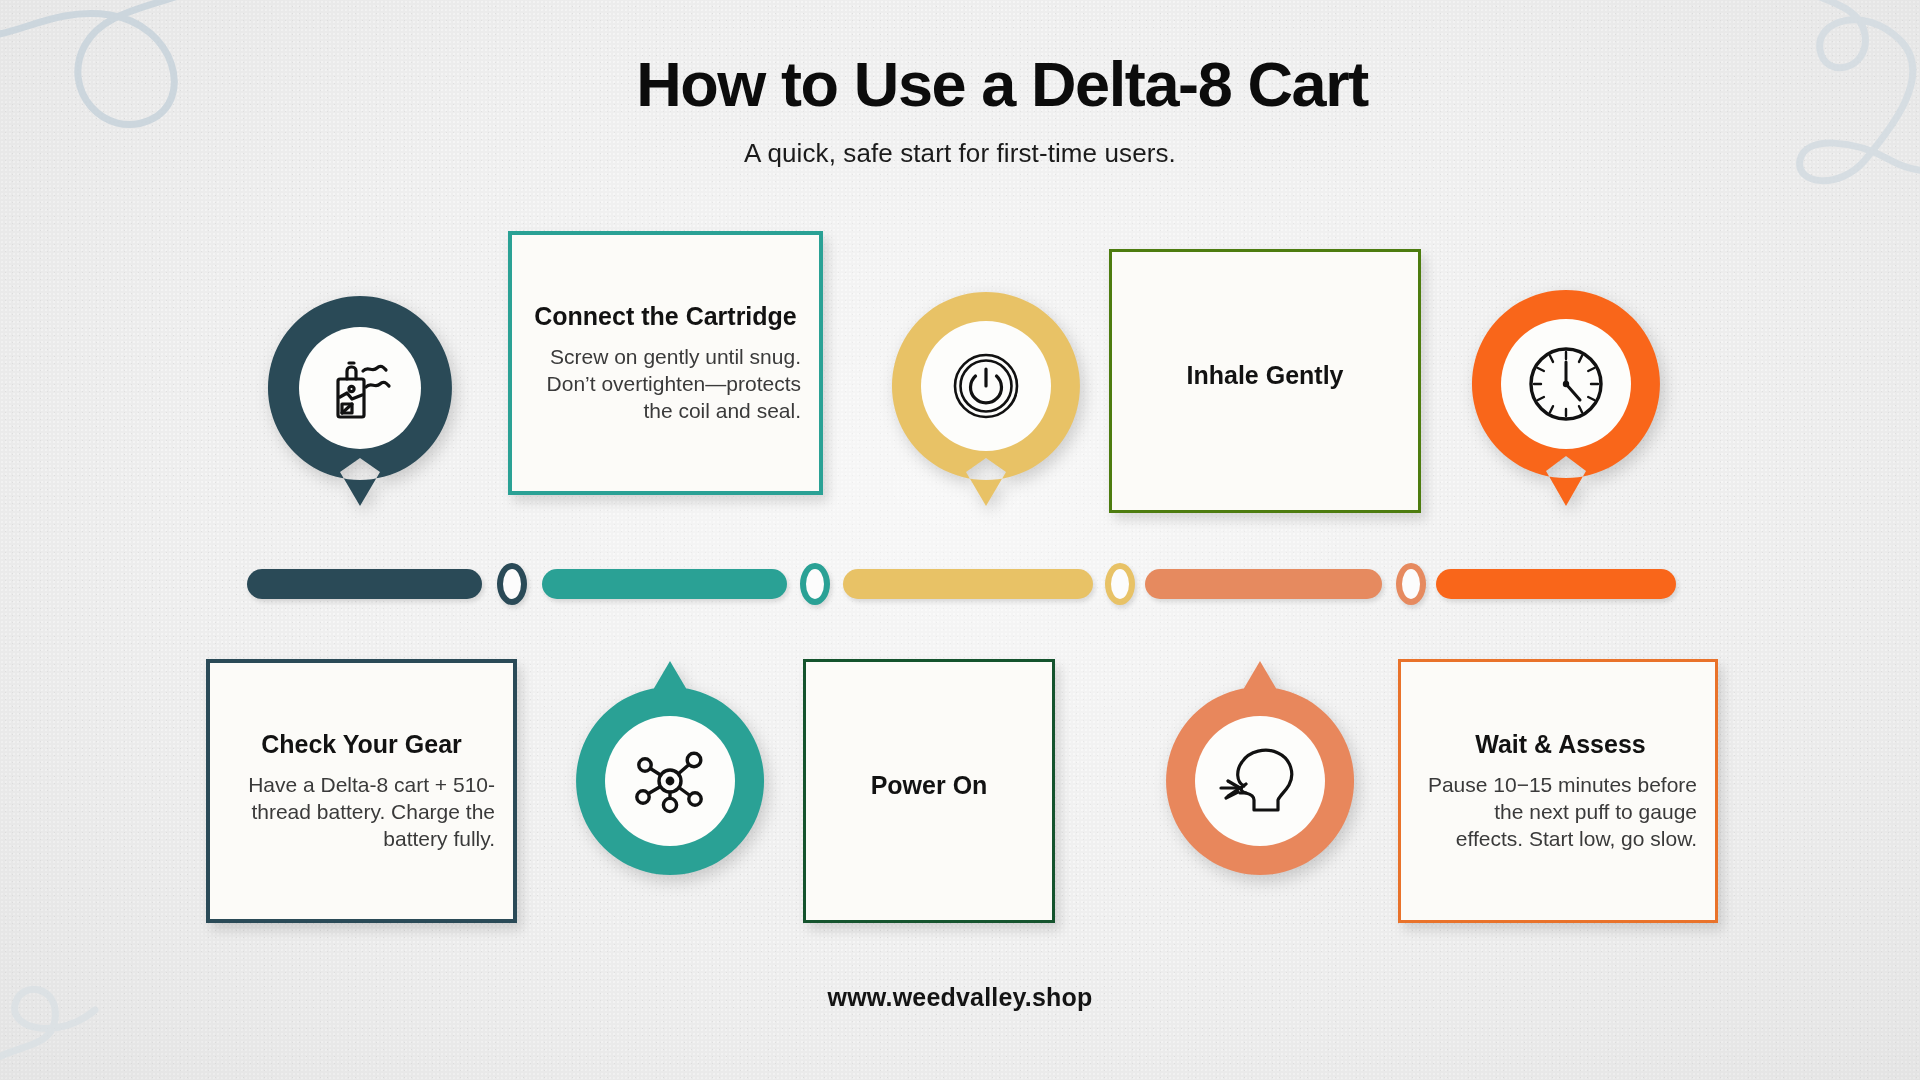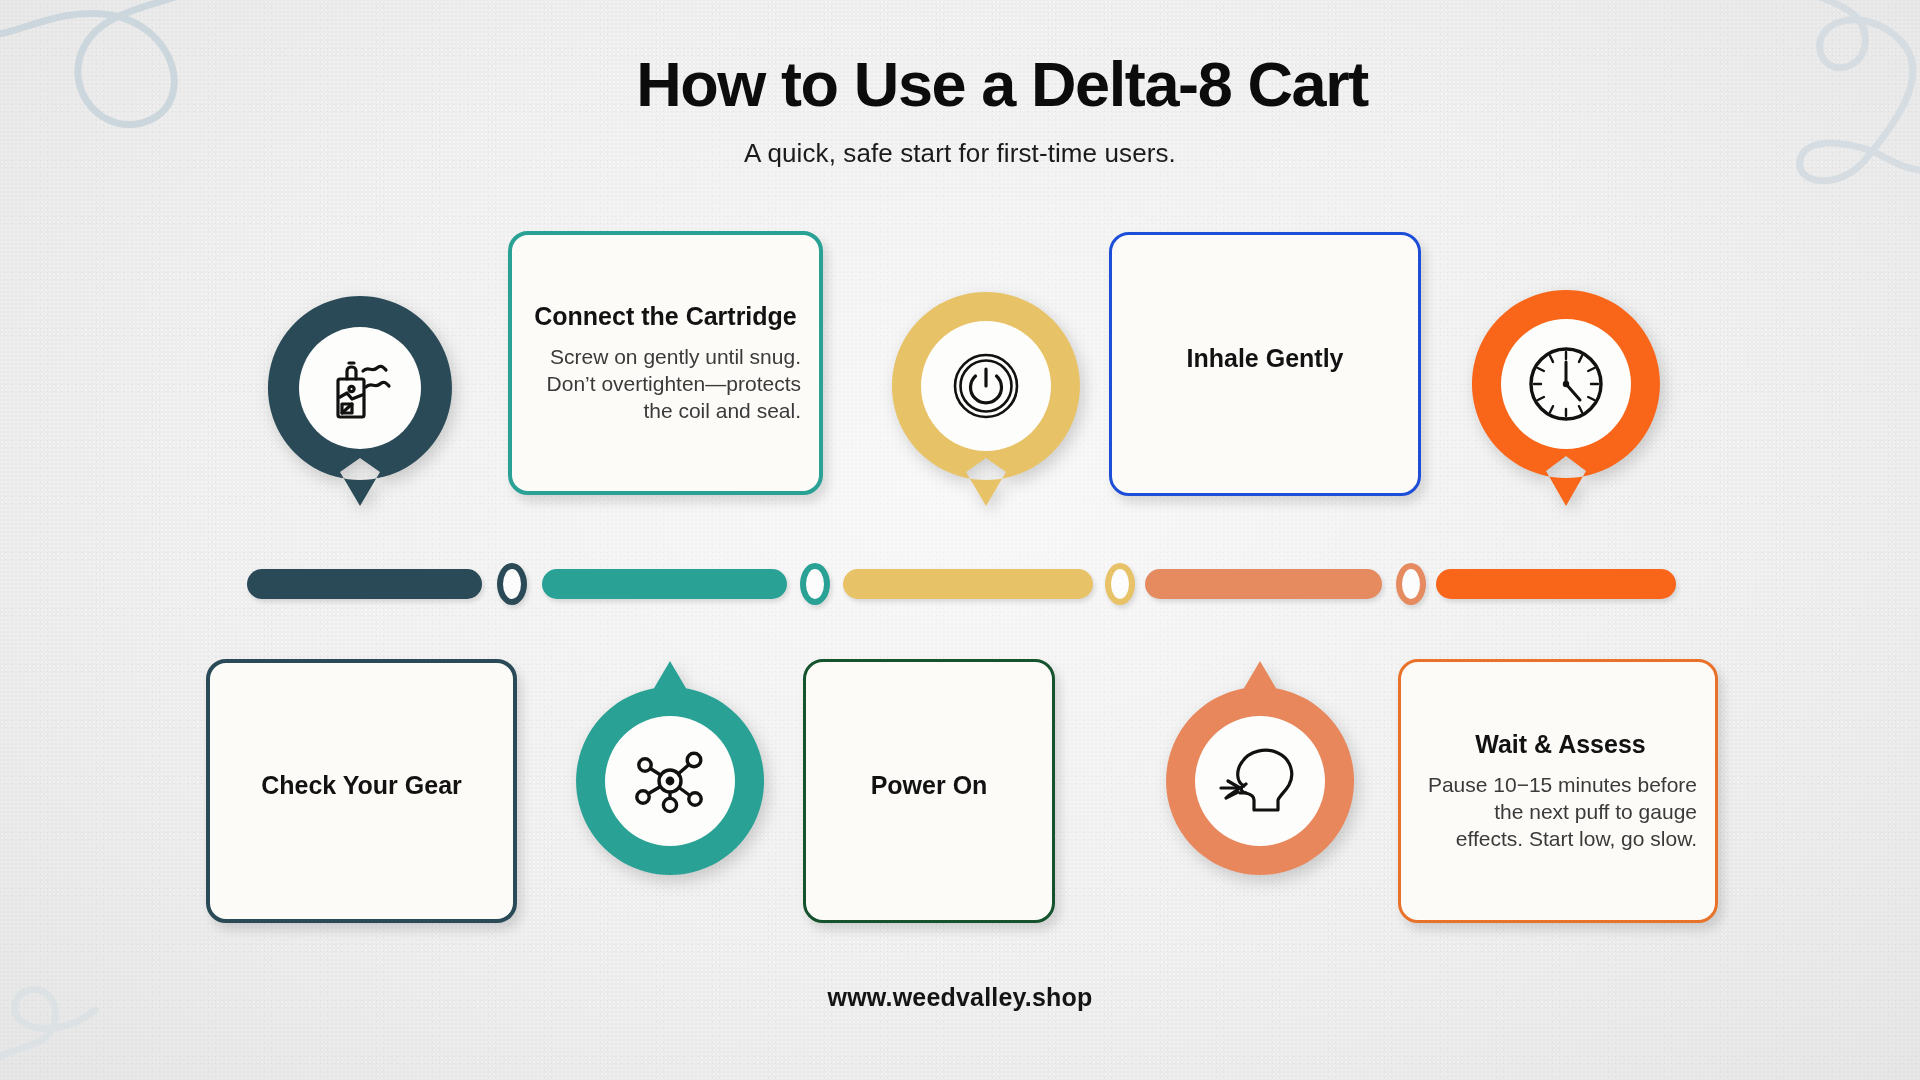--- a/index.html
+++ b/index.html
@@ -33,21 +33,20 @@
     font-size:26px;color:#1b1b1b;font-weight:400;letter-spacing:.1px;
   }
 
   
   .card{
     position:absolute;background:#fcfbf8;
     box-shadow:5px 7px 11px rgba(0,0,0,.13);
     box-sizing:border-box;
     display:flex;flex-direction:column;align-items:center;justify-content:center;
     padding:14px 18px;
-    border-radius:20px;
   }
   .card .c-title{
     font-size:25px;font-weight:bold;color:#121212;text-align:center;
     line-height:1.22;margin-bottom:11px;
   }
   .card .c-body{
     font-size:21px;color:#3a3a3a;text-align:right;line-height:1.30;
     font-weight:400;
   }
 
@@ -134,21 +133,21 @@
         <circle cx="37" cy="37" r="25.5"></circle>
       </g>
       <g fill="none" stroke="#111" stroke-width="3.2" stroke-linecap="round">
         <path d="M37 20 L37 37"></path>
         <path d="M26.5 27 a15.5 15.5 0 1 0 21 0"></path>
       </g>
     </svg>
   </div>
 </div>
 
-<div class="card" style="left:1109px;top:232px;width:312px;height:264px;border:3px solid #1d4ed8;">
+<div class="card" style="left:1109px;top:249px;width:312px;height:264px;border:3px solid #4d7c0f;">
   <div class="c-title">Inhale Gently</div>
 </div>
 
 <div class="pin" style="left:1466px;top:284px;width:200px;height:228px;">
   <svg width="200" height="228" viewBox="0 0 200 228">
     <path d="M100 6 a94 94 0 1 1 -0.1 0 Z M100 172 L80 187 L100 222 L120 187 Z" fill="#f9661a"></path>
     <circle cx="100" cy="100" r="65" fill="#fdfdfb"></circle>
   </svg>
   <div class="glyph" style="height:200px;">
     <svg width="88" height="88" viewBox="0 0 88 88">
@@ -183,20 +182,21 @@
   <div class="ring" style="left:800px;border-color:#2aa195;"></div>
   <div class="seg" style="left:843px;width:250px;background:#e8c266;"></div>
   <div class="ring" style="left:1105px;border-color:#e8c266;"></div>
   <div class="seg" style="left:1145px;width:237px;background:#e68a5f;"></div>
   <div class="ring" style="left:1396px;border-color:#e68a5f;"></div>
   <div class="seg" style="left:1436px;width:240px;background:#f9661a;"></div>
 </div>
 
 <div class="card" style="left:206px;top:659px;width:311px;height:264px;border:4px solid #2a4a57;">
   <div class="c-title">Check Your Gear</div>
+  <div class="c-body">Have a Delta-8 cart + 510-thread battery. Charge the battery fully.</div>
 </div>
 
 <div class="pin" style="left:570px;top:655px;width:200px;height:226px;">
   <svg width="200" height="226" viewBox="0 0 200 226">
     <path d="M100 220 a94 94 0 1 1 0.1 0 Z M100 54 L80 40 L100 6 L120 40 Z" fill="#2aa195"></path>
     <circle cx="100" cy="126" r="65" fill="#fdfdfb"></circle>
   </svg>
   <div class="glyph" style="top:26px;height:200px;">
     <svg width="82" height="82" viewBox="0 0 82 82">
       <g stroke="#111" stroke-width="3.4" stroke-linecap="round" fill="none">

